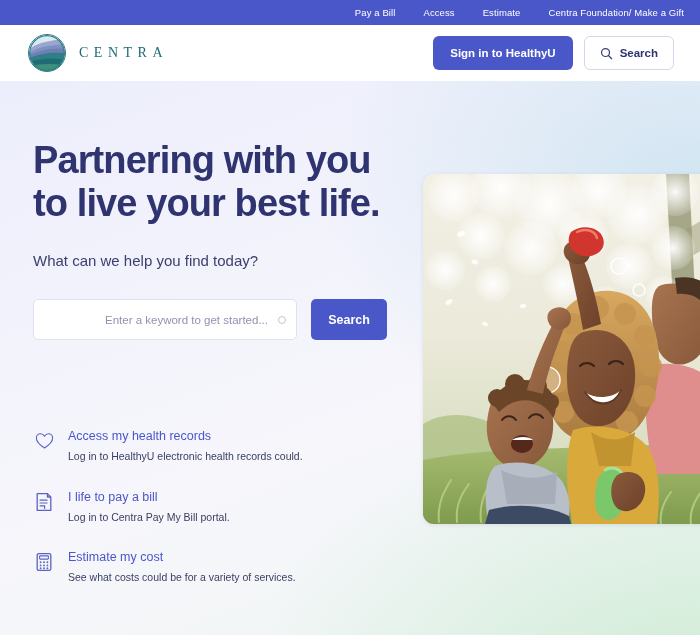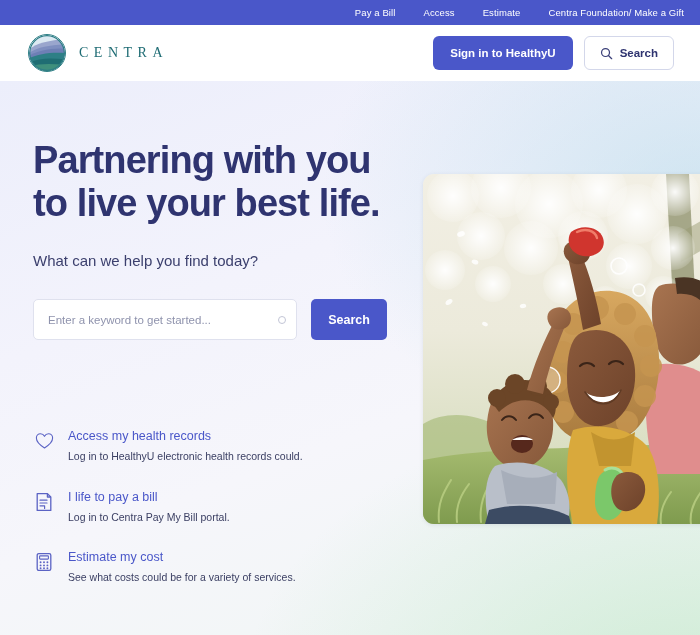--- a/index.html
+++ b/index.html
@@ -174,20 +174,21 @@
   }
 
   .search-field input {
     width: 100%;
     border: none;
     outline: none;
     font-family: "Liberation Sans", sans-serif;
     font-size: 11.5px;
     color: #2f3470;
     background: transparent;
+    text-align: right;
   }
   .search-field input::placeholder { color: #8f93ad; }
 
   .field-dot {
     position: absolute;
     right: 10px;
     width: 8px;
     height: 8px;
     border-radius: 50%;
     border: 1.4px solid #c2c5d6;

